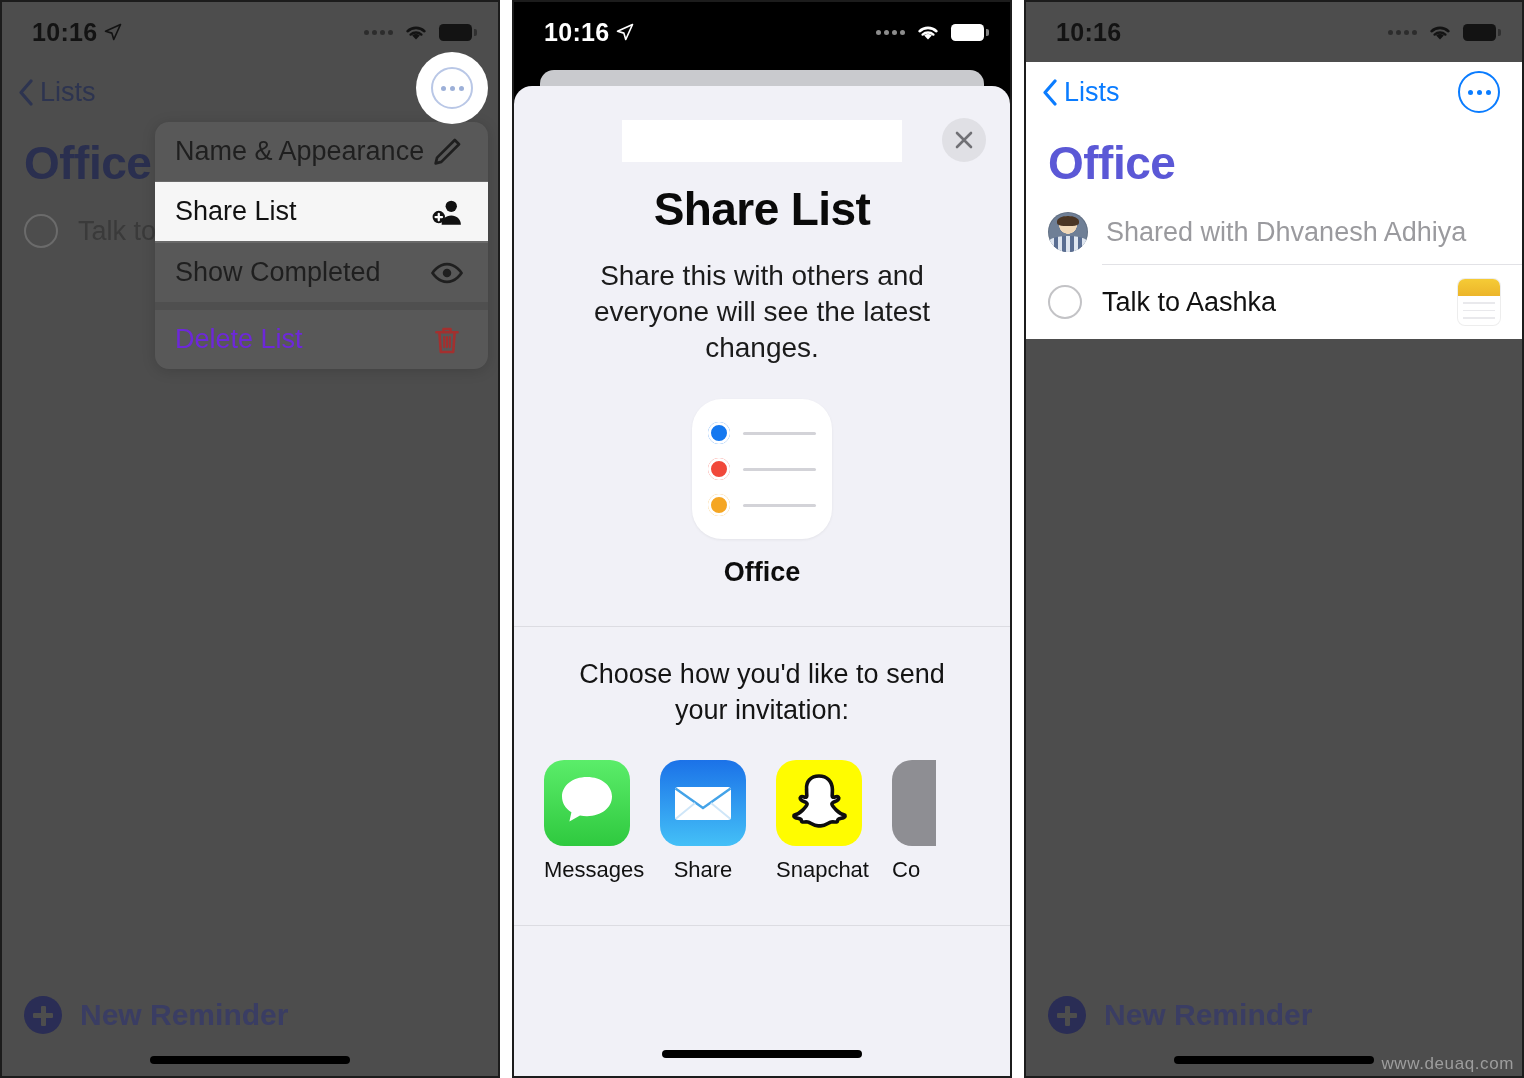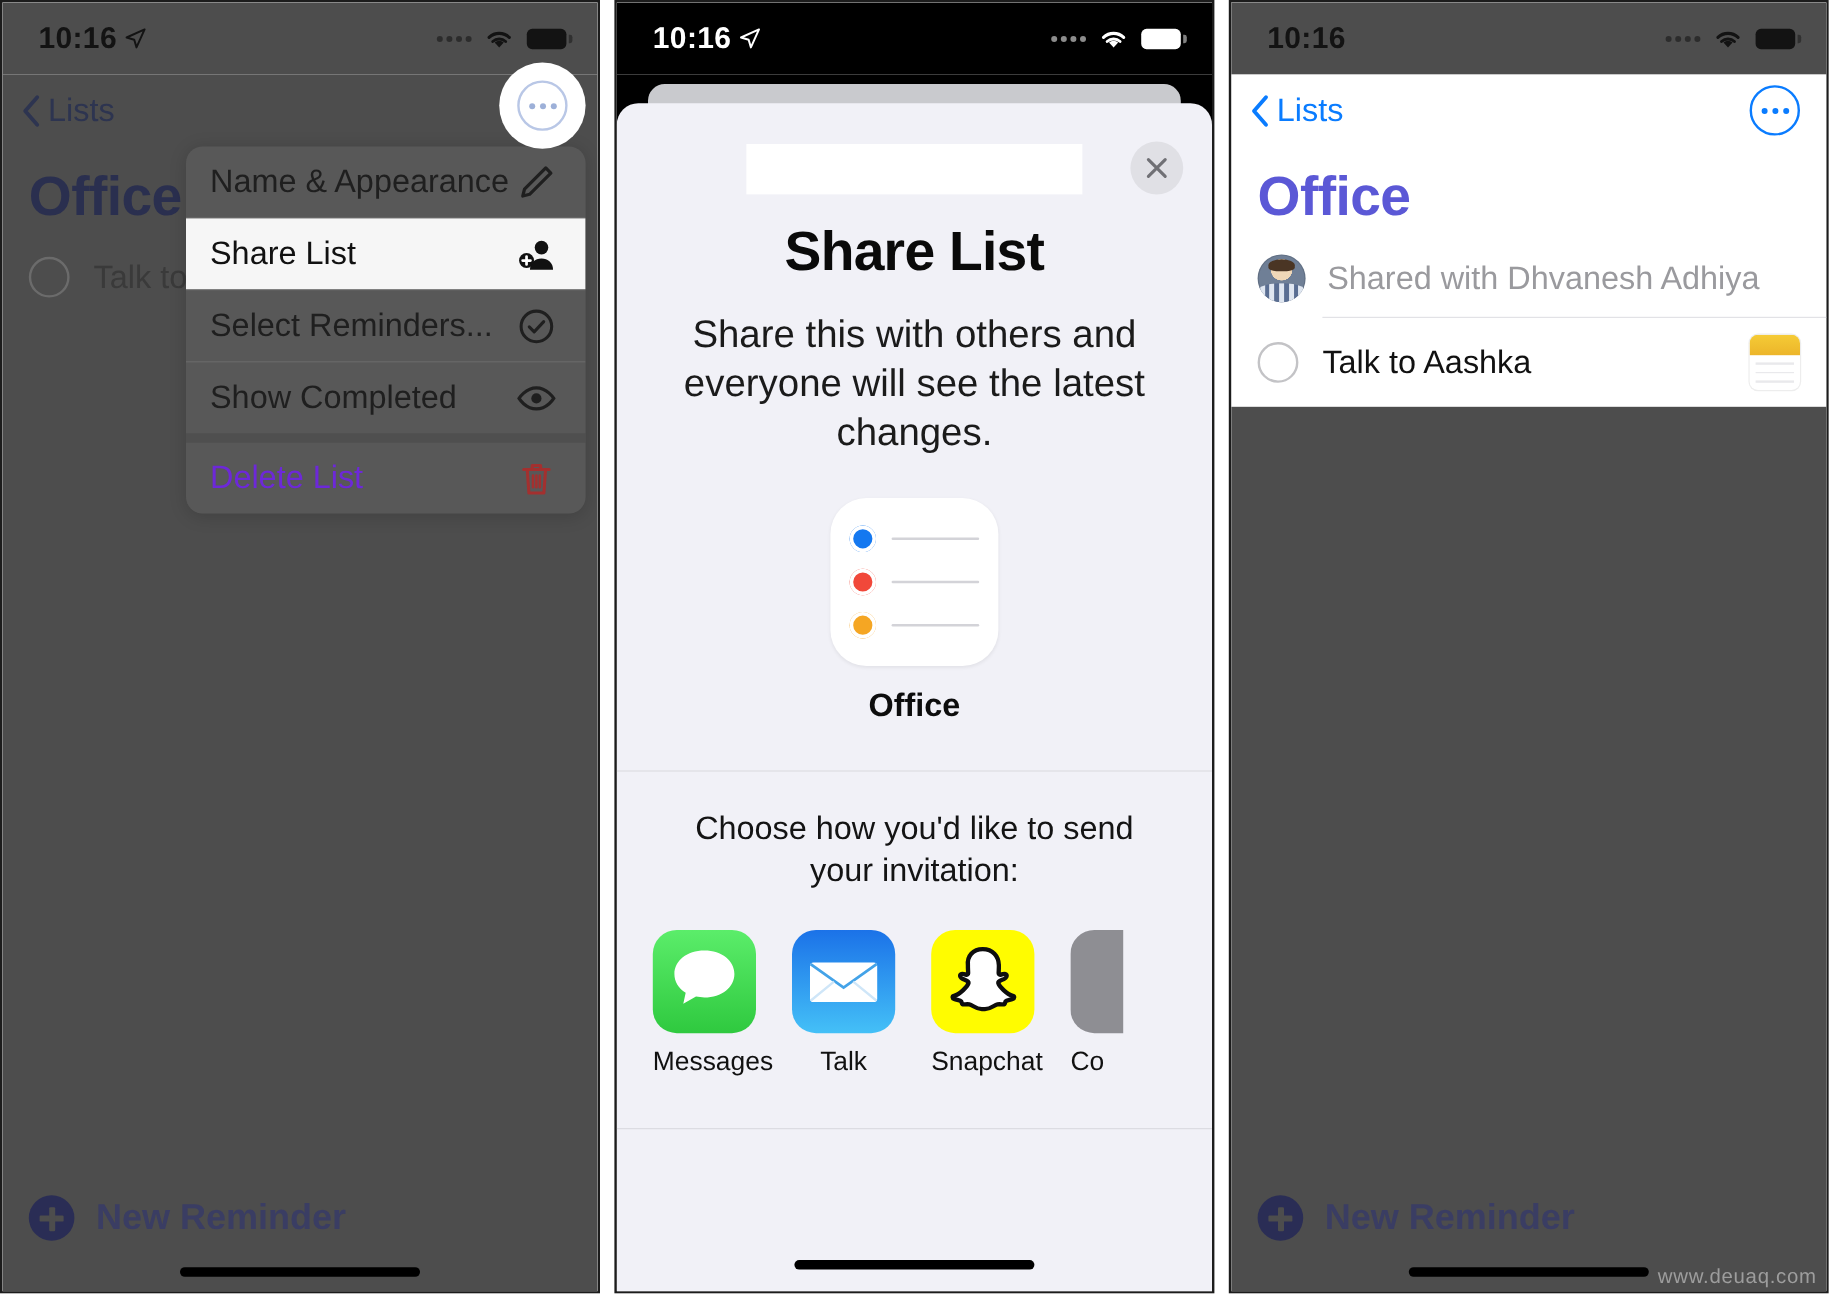--- a/index.html
+++ b/index.html
@@ -185,21 +185,21 @@
     display:flex; align-items:center; justify-content:center;
   }
   .redact-box {
     margin: 34px auto 0 auto; width: 280px; height: 42px; background:#fff;
   }
   .sheet-title {
     text-align:center; font-size: 46px; font-weight:bold; color:#0a0a0a;
     margin-top: 20px; letter-spacing:-.6px;
   }
   .sheet-sub {
-    text-align:center; font-size: 32px; color:#1b1b1b; line-height:1.28;
+    text-align:center; font-size: 28px; color:#1b1b1b; line-height:1.28;
     margin: 22px 42px 0 42px;
   }
   .list-icon-wrap { text-align:center; margin-top: 34px; }
   .list-icon {
     width: 140px; height: 140px; border-radius: 30px; background:#fff;
     margin: 0 auto; display:flex; flex-direction:column; justify-content:center;
     gap: 14px; padding: 0 16px;
     box-shadow: 0 1px 3px rgba(0,0,0,.06);
   }
   .li-row { display:flex; align-items:center; gap: 13px; }
@@ -322,27 +322,20 @@
         <span>Share List</span>
         <svg class="ctx-ic" viewBox="0 0 24 24">
           <circle cx="15" cy="8" r="4" fill="#111"></circle>
           <path d="M8.2 21c0-4 3-6.6 6.8-6.6S21.8 17 21.8 21z" fill="#111"></path>
           <circle cx="6.2" cy="15.6" r="4.4" fill="#111"></circle>
           <path d="M6.2 13.3v4.6M3.9 15.6h4.6" stroke="#fff" stroke-width="1.6" stroke-linecap="round"></path>
         </svg>
       </div>
       <div class="ctx-sep"></div>
 
-      <div class="ctx-item">
-        <span>Select Reminders...</span>
-        <svg class="ctx-ic" viewBox="0 0 24 24">
-          <circle cx="12" cy="12" r="9" fill="none" stroke="#1f1f1f" stroke-width="1.8"></circle>
-          <path d="M7.8 12.3 10.7 15.2 16.3 9.2" fill="none" stroke="#1f1f1f" stroke-width="1.8" stroke-linecap="round" stroke-linejoin="round"></path>
-        </svg>
-      </div>
       <div class="ctx-sep"></div>
 
       <div class="ctx-item">
         <span>Show Completed</span>
         <svg class="ctx-ic" viewBox="0 0 24 24">
           <path d="M1.8 12S5.6 5.8 12 5.8 22.2 12 22.2 12 18.4 18.2 12 18.2 1.8 12 1.8 12z" fill="none" stroke="#1f1f1f" stroke-width="1.9"></path>
           <circle cx="12" cy="12" r="3" fill="#1f1f1f"></circle>
         </svg>
       </div>
       <div class="ctx-sep thick"></div>
@@ -432,21 +425,21 @@
           </div>
 
           <div class="app">
             <div class="app-tile" style="background:linear-gradient(#1b72e8,#44c0f7)">
               <svg viewBox="0 0 86 86" width="86" height="86">
                 <rect x="15" y="27" width="56" height="33" rx="3" fill="#fff"></rect>
                 <path d="M15.5 28.5 43 48 70.5 28.5" fill="none" stroke="#44a3e8" stroke-width="2.4"></path>
                 <path d="M15.5 59 35 43M70.5 59 51 43" fill="none" stroke="#cfe6f8" stroke-width="2"></path>
               </svg>
             </div>
-            <div class="app-label">Talk</div>
+            <div class="app-label">Share</div>
           </div>
 
 
           <div class="app">
             <div class="app-tile" style="background:#fffc00">
               <svg viewBox="0 0 86 86" width="86" height="86">
                 <path d="M43 16c8.2 0 13.2 5.6 13.4 13.4.07 2.5-.2 5.1-.2 6.6 0 1 .9 1.5 1.9 1.2 1.3-.4 3-1.3 4.2-.2 1.3 1.2.2 3-1.7 3.9-2.2 1-5.1 1.6-4.7 3.3.6 2.6 7.2 9.5 12.1 10.6 1.6.4 1.5 2-.2 2.7-2 .8-5 1-5.8 2-.5.6-.3 1.8-1 2.3-.9.6-3.2-.2-5.8.2-2.9.5-5.3 3.9-10.4 3.9h-2.6c-5.1 0-7.5-3.4-10.4-3.9-2.6-.4-4.9.4-5.8-.2-.7-.5-.5-1.7-1-2.3-.8-1-3.8-1.2-5.8-2-1.7-.7-1.8-2.3-.2-2.7 4.9-1.1 11.5-8 12.1-10.6.4-1.7-2.5-2.3-4.7-3.3-1.9-.9-3-2.7-1.7-3.9 1.2-1.1 2.9-.2 4.2.2 1 .3 1.9-.2 1.9-1.2 0-1.5-.27-4.1-.2-6.6C29.8 21.6 34.8 16 43 16z" fill="#fff" stroke="#0e0e0e" stroke-width="3.6" stroke-linejoin="round"></path>
               </svg>
             </div>
             <div class="app-label">Snapchat</div>

